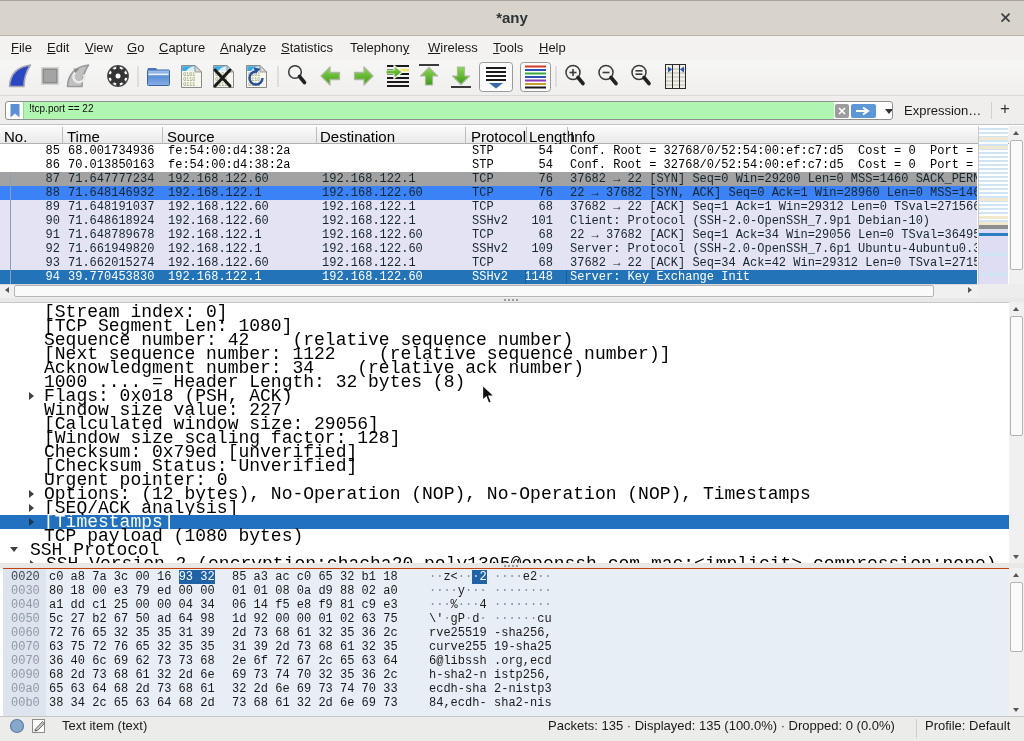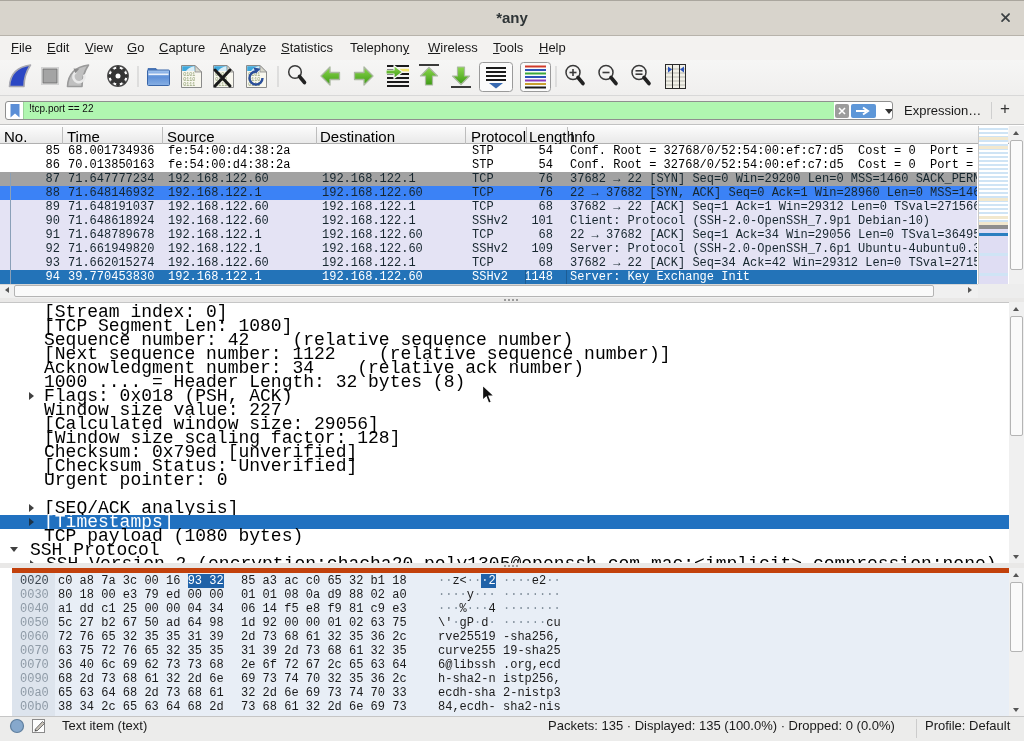--- a/index.html
+++ b/index.html
@@ -269,41 +269,43 @@
 <div class="dl" style="top:114px">
 <span class="a" style="left:44px">[Calculated window size: 29056]</span></div>
 <div class="dl" style="top:128px">
 <span class="a" style="left:44px">[Window size scaling factor: 128]</span></div>
 <div class="dl" style="top:142px">
 <span class="a" style="left:44px">Checksum: 0x79ed [unverified]</span></div>
 <div class="dl" style="top:156px">
 <span class="a" style="left:44px">[Checksum Status: Unverified]</span></div>
 <div class="dl" style="top:170px">
 <span class="a" style="left:44px">Urgent pointer: 0</span></div>
+<div class="dl" style="top:184px">
+<span class="a trr" style="left:29px;top:3px;border-left-color:#404040"></span><span class="a" style="left:44px">Options: (12 bytes), No-Operation (NOP), No-Operation (NOP), Timestamps</span></div>
 <div class="dl" style="top:198px">
 <span class="a trr" style="left:29px;top:3px;border-left-color:#404040"></span><span class="a" style="left:44px">[SEQ/ACK analysis]</span></div>
 <div class="dl" style="top:212px;background:#2171c0;color:#fff">
 <span class="a trr" style="left:29px;top:3px;border-left-color:#1c3349"></span><span class="a" style="left:44px">[Timestamps]</span></div>
 <div class="dl" style="top:226px">
 <span class="a" style="left:44px">TCP payload (1080 bytes)</span></div>
 <div class="dl" style="top:240px">
 <span class="a trd" style="left:10px;top:4px;border-top-color:#404040"></span><span class="a" style="left:30px">SSH Protocol</span></div>
 <div class="dl" style="top:254px">
 <span class="a trr" style="left:30px;top:3px;border-left-color:#404040"></span><span class="a" style="left:46px">SSH Version 2 (encryption:chacha20_poly1305@openssh.com mac:&lt;implicit&gt; compression:none)</span></div>
   </div>
 
 <div class="a sb" style="left:1009px;top:302px;width:15px;height:261px"></div>
 <div class="a sbt" style="left:1010px;top:316px;width:13px;height:120px"></div>
 <div class="a sau" style="left:1013px;top:307px"></div>
 <div class="a sad" style="left:1013px;top:555px"></div>
 
 <div class="a" style="left:0;top:563px;width:1024px;height:5px;background:#e9e8e7"></div>
 <div class="a" style="left:504px;top:565px;width:16px;height:2px;background:repeating-linear-gradient(90deg,#9a9a9a 0 2px,transparent 2px 4px)"></div>
 
-<div class="a" id="hexpane" style="left:12px;top:568px;width:1009px;height:148px;background:#e8eef6;border-top:5px solid #c2410c;overflow:hidden">
+<div class="a" id="hexpane" style="left:3px;top:568px;width:1009px;height:148px;background:#e8eef6;border-top:1px solid #c2410c;overflow:hidden">
 <div class="a" style="left:0;top:0;width:43px;height:148px;background:#dde4ed"></div>
     <div class="hx" style="left:8px;top:1px;color:#3c4650">0020</div>
 <div class="hx" style="left:46px;top:1px">c0 a8 7a 3c 00 16 <span style="background:#2062a8;color:#fff">93 32</span></div>
 <div class="hx" style="left:426px;top:1px"><span class="dd">·</span><span class="dd">·</span>z&lt;<span class="dd">·</span><span class="dd">·</span><span style="background:#2062a8;color:#fff"><span style="color:#cfe0f0">·</span>2</span></div>
 <div class="hx" style="left:229px;top:1px">85 a3 ac c0 65 32 b1 18</div>
 <div class="hx" style="left:491px;top:1px"><span class="dd">·</span><span class="dd">·</span><span class="dd">·</span><span class="dd">·</span>e2<span class="dd">·</span><span class="dd">·</span></div>
 <div class="hx" style="left:8px;top:15px;color:#8e9aa6">0030</div>
 <div class="hx" style="left:46px;top:15px">80 18 00 e3 79 ed 00 00</div>
 <div class="hx" style="left:426px;top:15px"><span class="dd">·</span><span class="dd">·</span><span class="dd">·</span><span class="dd">·</span>y<span class="dd">·</span><span class="dd">·</span><span class="dd">·</span></div>
 <div class="hx" style="left:229px;top:15px">01 01 08 0a d9 88 02 a0</div>

